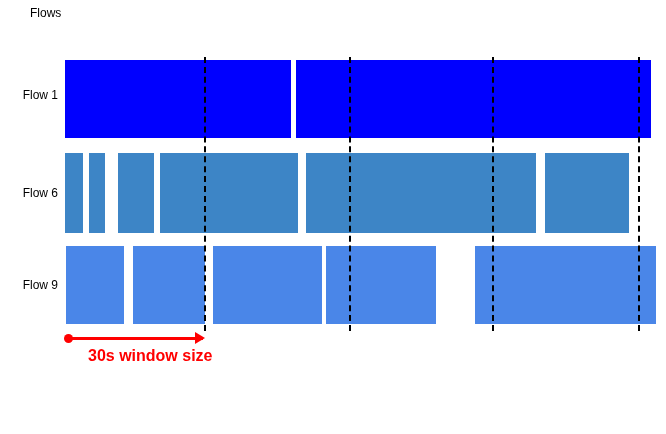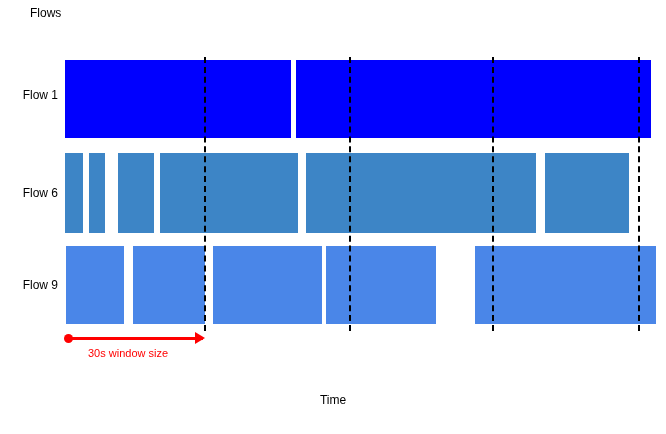--- a/index.html
+++ b/index.html
@@ -52,22 +52,22 @@
   .arrow-head {
     position: absolute;
     width: 0;
     height: 0;
     border-top: 6px solid transparent;
     border-bottom: 6px solid transparent;
     z-index: 3;
   }
   .annotation-label {
     position: absolute;
-    font-size: 11px;
-    font-weight: normal;
+    font-size: 16px;
+    font-weight: bold;
     white-space: nowrap;
     z-index: 3;
   }
   .axis-caption {
     position: absolute;
     left: 0;
     top: 393px;
     width: 666px;
     text-align: center;
     font-size: 12px;
@@ -99,14 +99,13 @@
       <div class="dash-line" style="left: 349px; top: 57px; height: 274px; border-left-color: rgb(0, 0, 0);"></div>
       <div class="dash-line" style="left: 492px; top: 57px; height: 274px; border-left-color: rgb(0, 0, 0);"></div>
       <div class="dash-line" style="left: 638px; top: 57px; height: 274px; border-left-color: rgb(0, 0, 0);"></div>
     </div>
   <div id="annotation-layer">
       <div class="arrow-line" style="left: 68px; top: 337px; width: 135px; background: rgb(255, 0, 0);"></div>
       <div class="arrow-dot" style="left: 64px; top: 334px; background: rgb(255, 0, 0);"></div>
       <div class="arrow-head" style="left: 195px; top: 332px; border-left: 10px solid rgb(255, 0, 0);"></div>
       <div class="annotation-label" style="left: 88px; top: 347px; color: rgb(255, 0, 0);">30s window size</div>
     </div>
-  <div class="axis-caption">Time</div>
 </div>
 
 </body></html>

